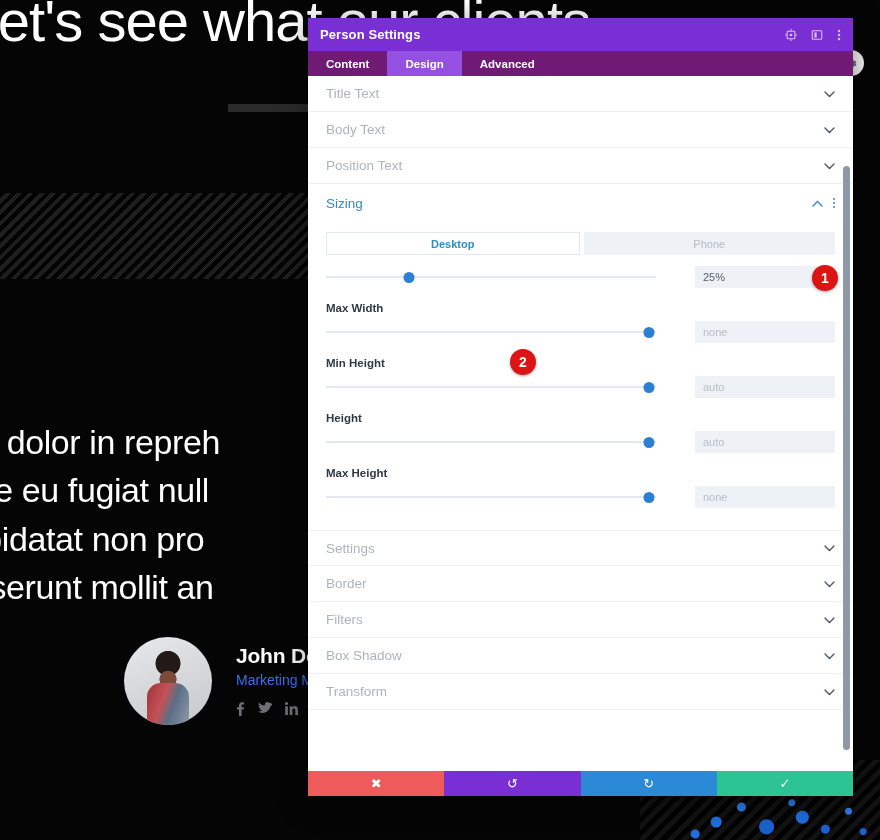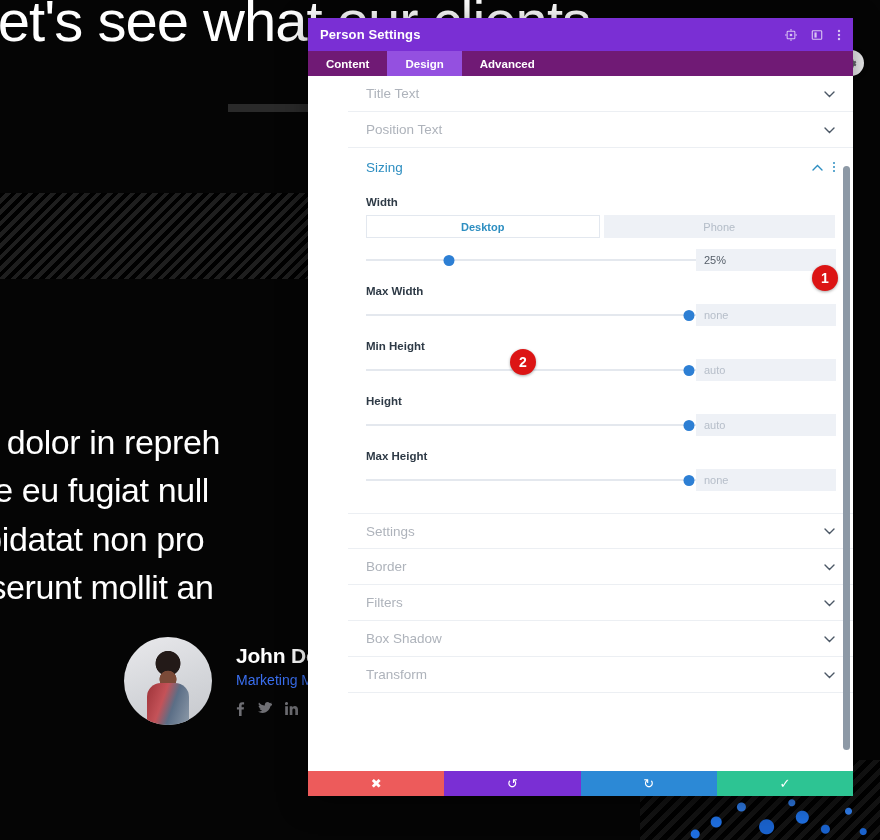--- a/index.html
+++ b/index.html
@@ -138,21 +138,21 @@
   }
   .modal-tab {
     padding: 0 18px;
     display: flex; align-items: center;
     font-size: 11.5px; font-weight: 700;
     color: #fff; cursor: pointer;
   }
   .modal-tab.active { background: #9450E0; }
 
   .modal-body {
-    flex: 1 1 auto; position: relative; overflow: hidden; background: #fff; margin-left: 40px;
+    flex: 1 1 auto; position: relative; overflow: hidden; background: #fff;
   }
   .scroll-area { position: absolute; inset: 0; overflow: hidden; }
 
   .accordion-row {
     height: 36px; border-bottom: 1px solid #eceff3;
     display: flex; align-items: center;
     padding: 0 18px 0 18px;
     cursor: pointer;
   }
   .accordion-label { font-size: 13.5px; color: #aeb3bb; }
@@ -321,20 +321,28 @@
 
       <div class="accordion-row">
         <span class="accordion-label">Title Text</span>
         <span class="chev">
           <svg width="11" height="7" viewBox="0 0 11 7">
               <path d="M1 1l4.5 4.5L10 1" fill="none" stroke="#4c5866" stroke-width="1.4" stroke-linecap="round"></path>
             </svg>
         </span>
       </div>
 
+      <div class="accordion-row">
+        <span class="accordion-label">Body Text</span>
+        <span class="chev">
+          <svg width="11" height="7" viewBox="0 0 11 7">
+              <path d="M1 1l4.5 4.5L10 1" fill="none" stroke="#4c5866" stroke-width="1.4" stroke-linecap="round"></path>
+            </svg>
+        </span>
+      </div>
 
       <div class="accordion-row">
         <span class="accordion-label">Position Text</span>
         <span class="chev">
           <svg width="11" height="7" viewBox="0 0 11 7">
               <path d="M1 1l4.5 4.5L10 1" fill="none" stroke="#4c5866" stroke-width="1.4" stroke-linecap="round"></path>
             </svg>
         </span>
       </div>
 
@@ -350,21 +358,20 @@
               <i></i>
               <i></i>
               <i></i>
             </span>
         </span>
       </div>
 
       <div class="section-fields">
 
         <div class="field">
-          <div class="field-label">Width</div>
           <div class="seg-group">
             <div class="seg active">Desktop</div>
             <div class="seg">Phone</div>
           </div>
           <div class="slider-row" style="margin-top:11px;">
             <div class="slider">
               <div class="track"></div>
               <div class="thumb" style="left:25%;"></div>
             </div>
             <input class="val-input" style="color: rgb(85, 94, 105);" value="25%">

